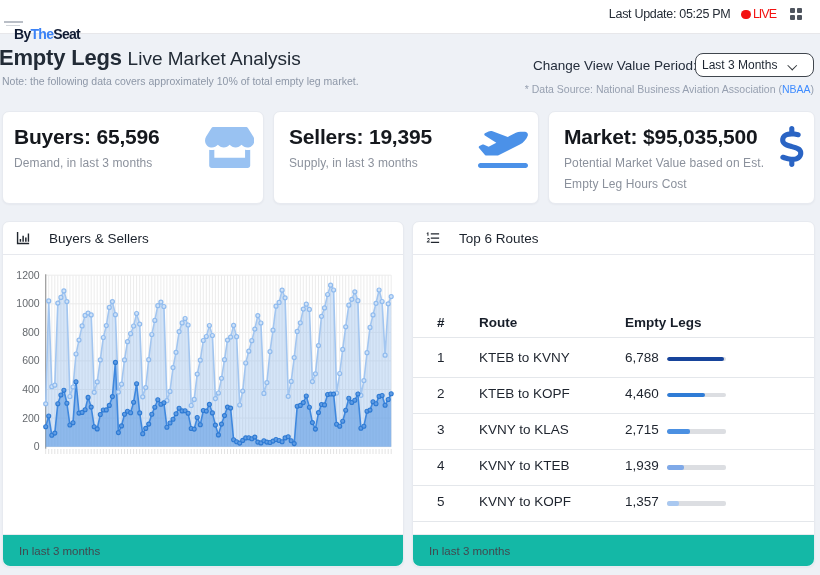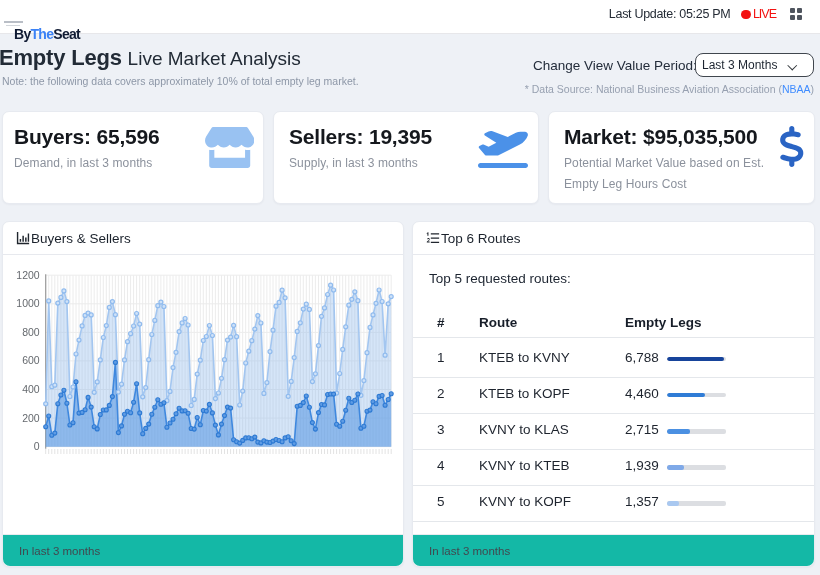--- a/index.html
+++ b/index.html
@@ -29,21 +29,21 @@
   .datasrc .nbaa { color:#3f8cff; }
 
   .card { position:absolute; top:111px; height:93px; background:#fff; border:1px solid #e7eaf0; border-radius:7px;
            box-shadow:0 1px 2px rgba(20,30,60,0.04); }
   .ctitle { position:absolute; top:124.5px; font-size:21px; font-weight:bold; color:#15181d; letter-spacing:-0.2px; }
   .csub { position:absolute; left:14px; font-size:12px; color:#8b919c; letter-spacing:0.1px; }
 
   .panel { position:absolute; top:221px; height:346px; background:#fff; border:1px solid #e7eaf0; border-radius:7px;
             box-shadow:0 1px 2px rgba(20,30,60,0.04); }
   .phead { position:absolute; left:0; top:0; width:100%; height:33px; border-bottom:1px solid #e7e9ee;
-            display:flex; align-items:center; padding-left:13px; gap:1px; font-size:13.5px; color:#1b222c; }
+            display:flex; align-items:center; padding-left:13px; gap:19px; font-size:13.5px; color:#1b222c; }
   .pfoot { position:absolute; left:0; bottom:0; width:100%; height:32px; background:#14b8a6; border-top:1px solid #e9ebef;
             border-radius:0 0 7px 7px; display:flex; align-items:center; padding-left:16px; font-size:11.5px; color:#42484f; }
 
   .legend { position:absolute; left:0; top:251.5px; width:402px; height:14px; font-size:9.5px; color:#666;
              line-height:14px; letter-spacing:-0.25px; }
   .legend span { position:absolute; }
   .lbox { width:29.5px; height:12px; top:1px; }
 
   .routes-title { position:absolute; left:16px; top:49px; font-size:13.5px; color:#1c2430; }
   .thead { position:absolute; left:0; top:92.5px; width:100%; font-size:13.5px; font-weight:bold; color:#171e29; }
@@ -358,21 +358,20 @@
   <div class="pfoot">In last 3 months</div>
 </div>
 
 <div class="panel" style="left:412px;width:403px">
   <div class="phead">
     <svg width="14" height="14" viewBox="0 0 16 16">
         <path fill="#20262e" d="M5.5 2.5H15V4H5.5V2.5zm0 4.8H15v1.5H5.5V7.3zm0 4.9H15v1.5H5.5v-1.5zM1.2 2l1.5-.7h.1v4H1.6V2.9l-1 .4L1.2 2zm1.9 6.1c-1 0-1.7.5-1.8 1.4h1.1c0-.3.3-.5.6-.5.3 0 .6.2.6.5 0 .3-.2.5-.8 1L.9 12.2v.8h3.3v-1H2.4v-.1l.8-.7c.7-.6 1-1 1-1.6 0-.9-.7-1.5-1.7-1.5z"></path>
       </svg>
     <span>Top 6 Routes</span>
   </div>
-  <div class="routes-title">Top 5 requested routes:</div>
   <div class="thead">
       <span class="c1">#</span>
       <span class="c2">Route</span>
       <span class="c3">Empty Legs</span>
     </div>
   <div class="sep" style="top:114.6px"></div>
   <div class="trow" style="top:127.6px">
       <span class="c1">1</span>
       <span class="c2">KTEB to KVNY</span>
       <span class="c3">6,788</span>

